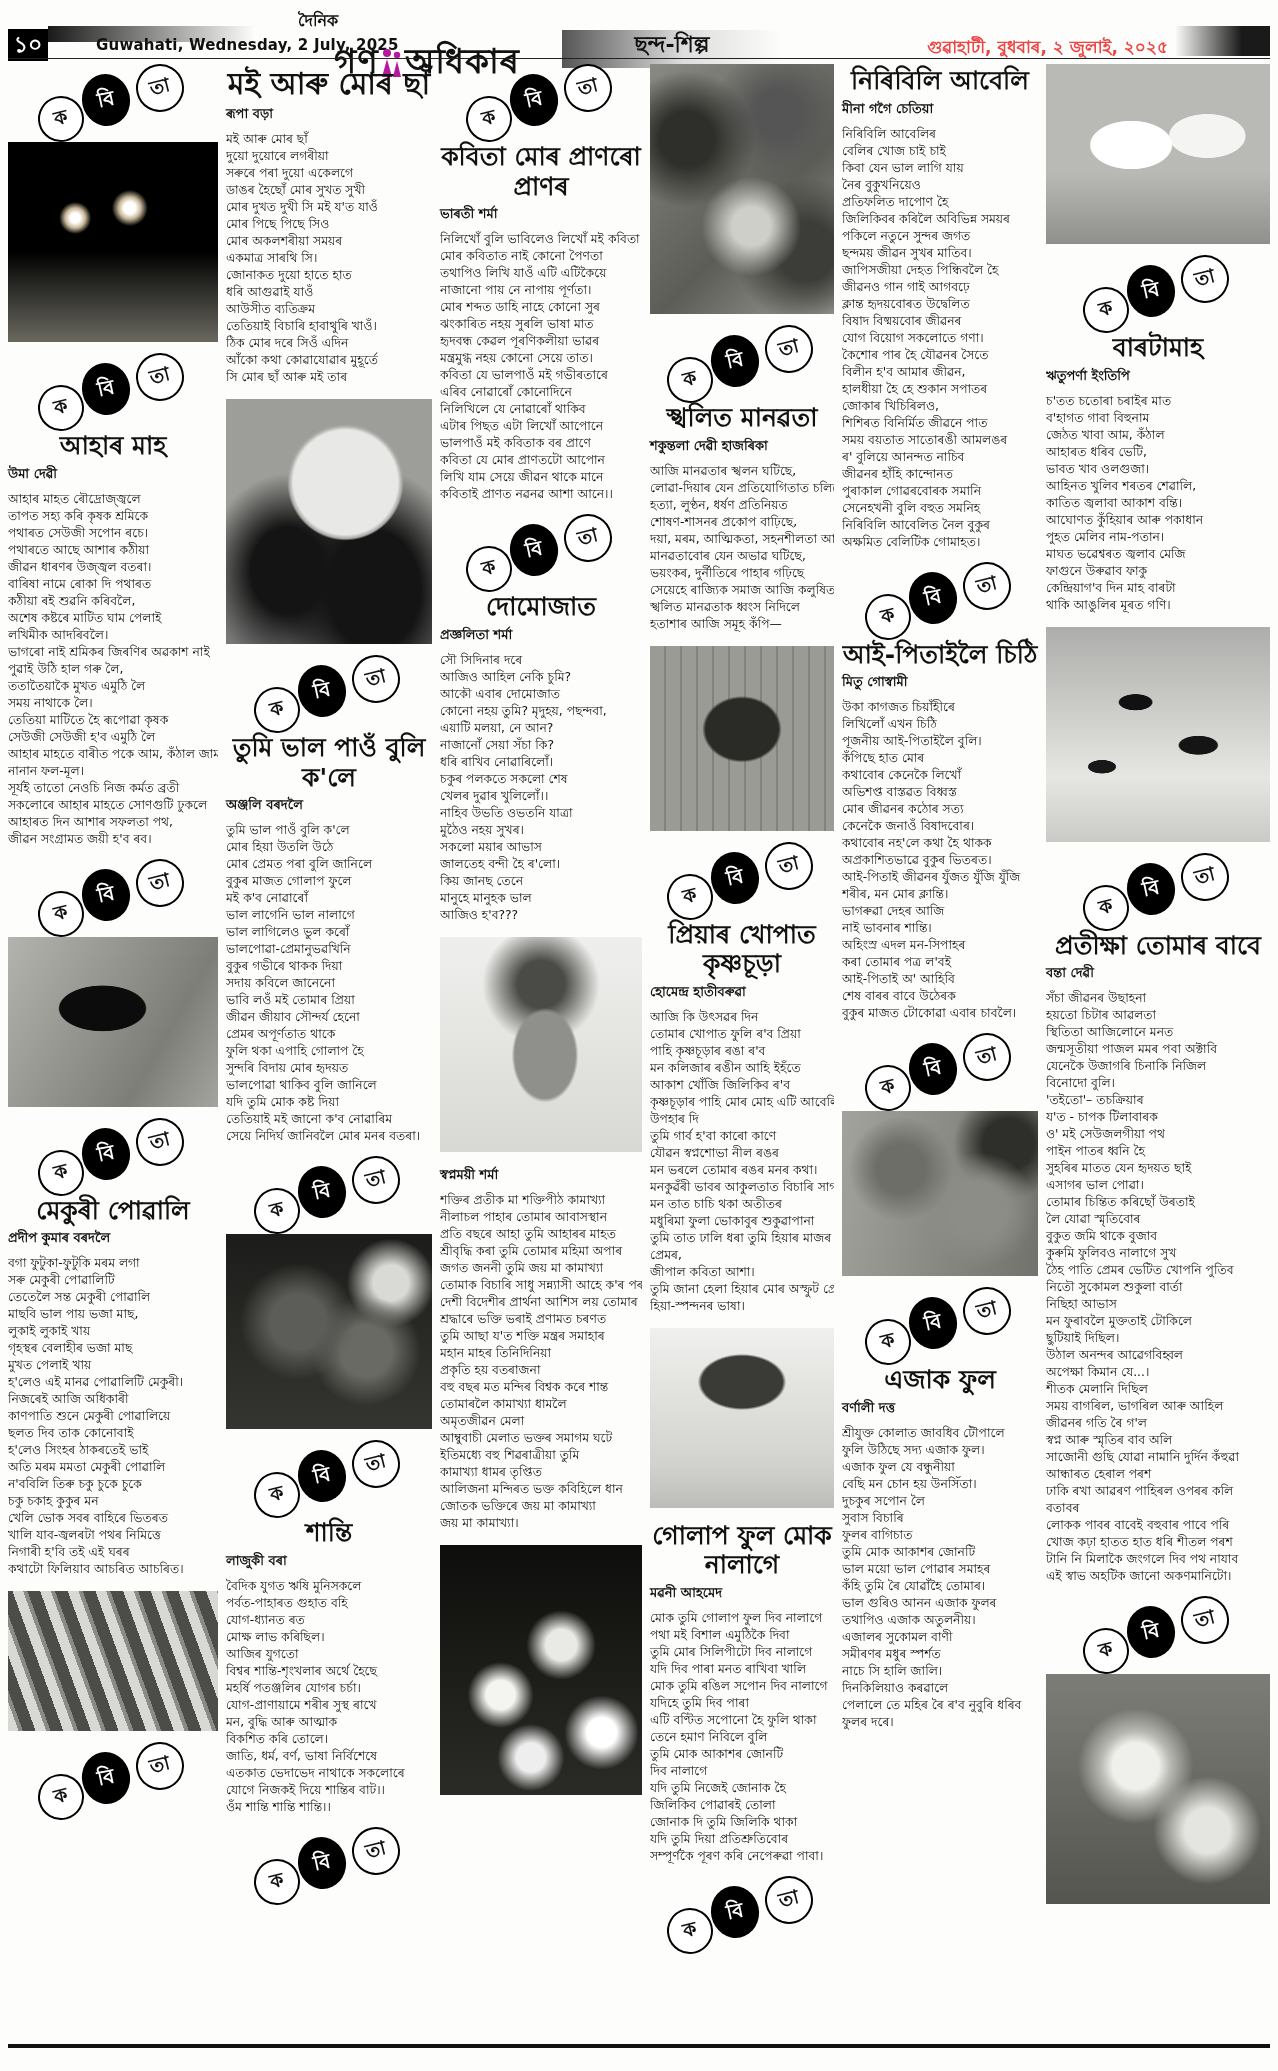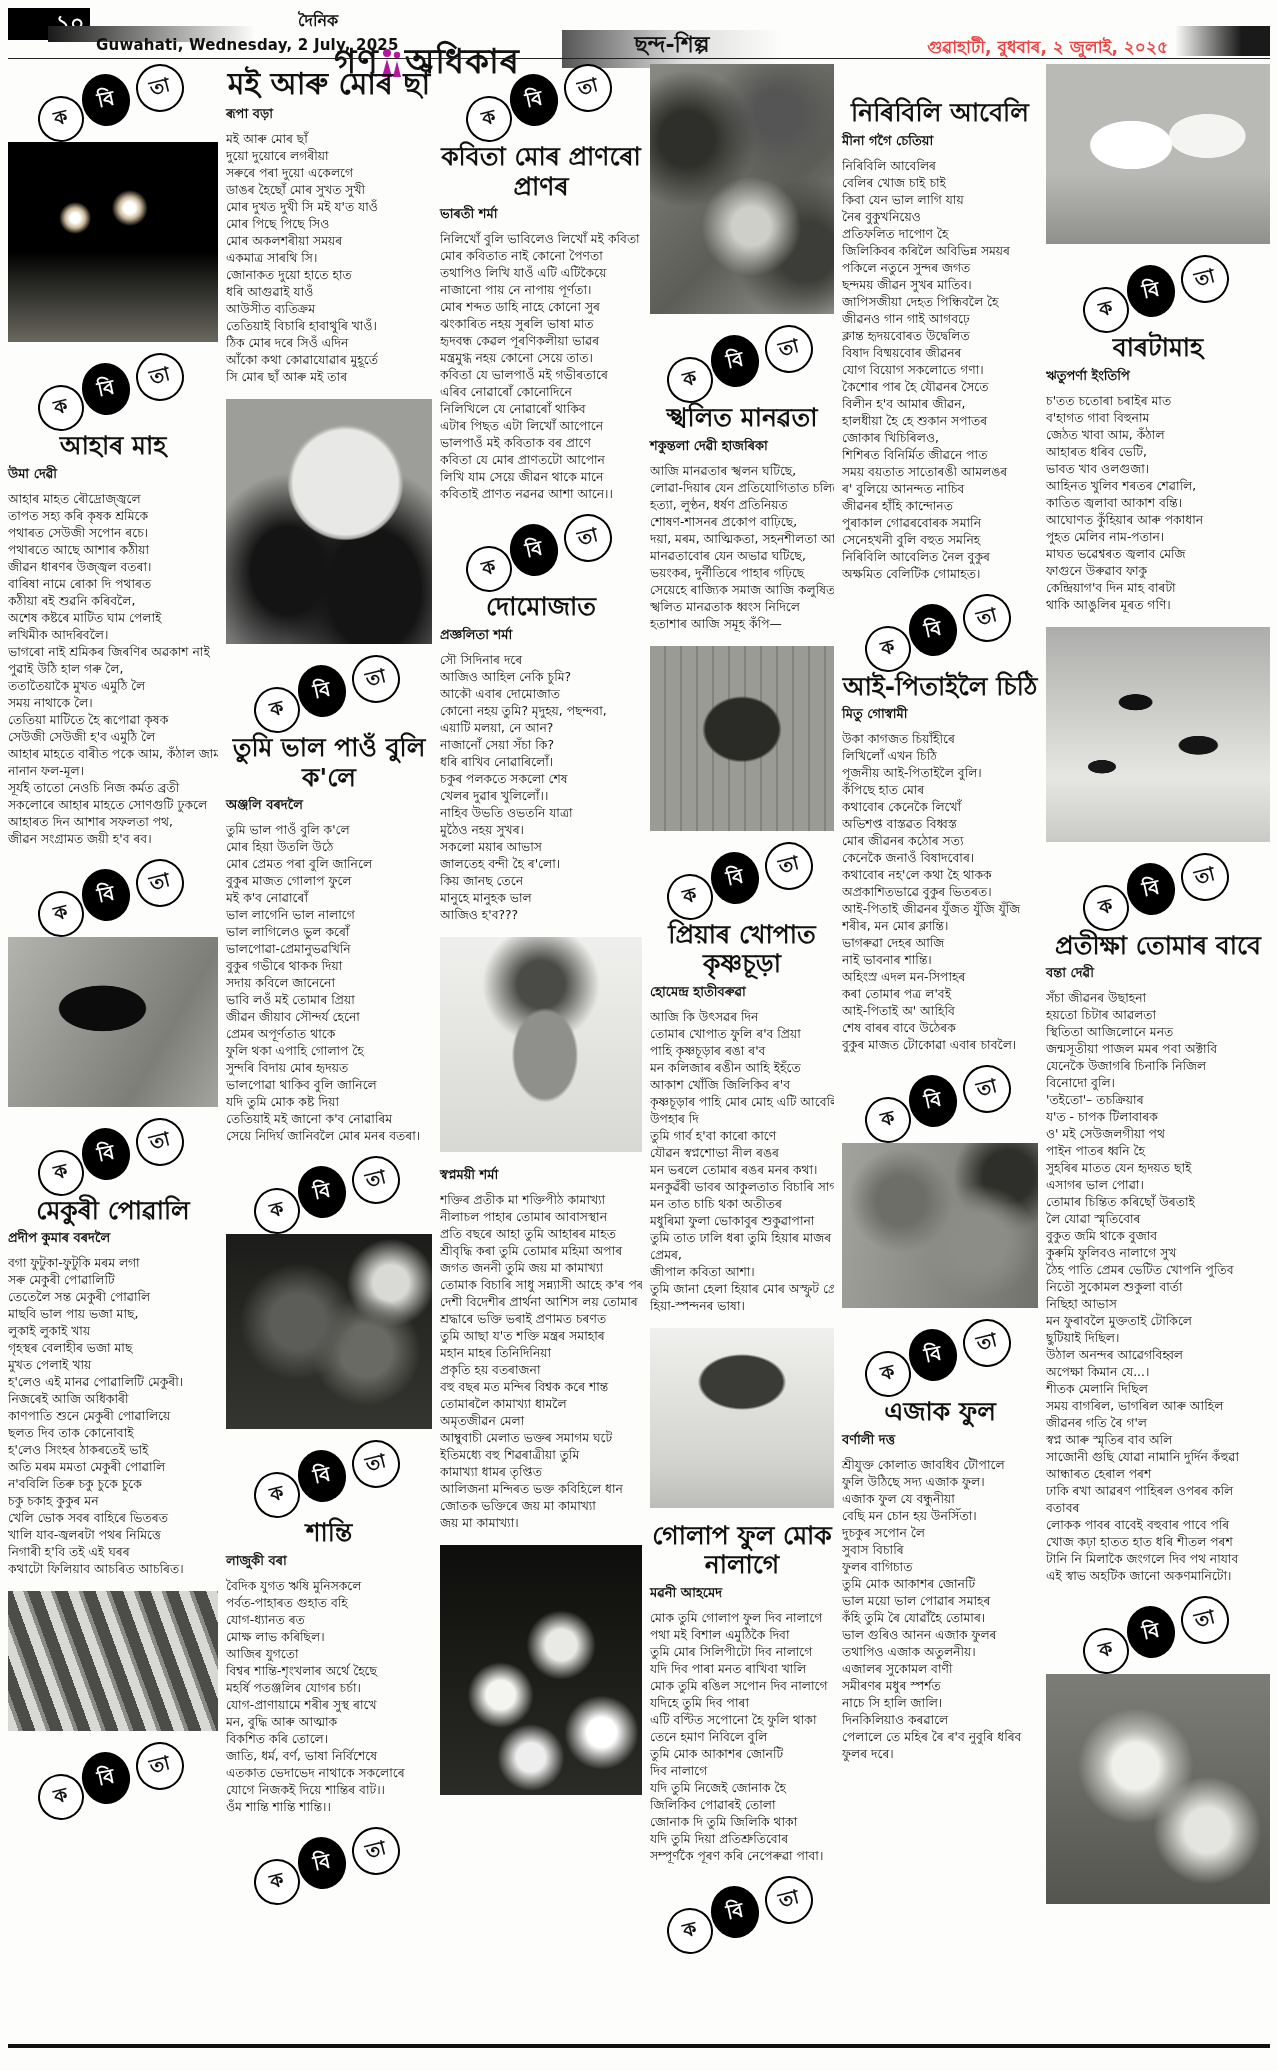--- a/index.html
+++ b/index.html
@@ -1,41 +1,41 @@
 <!DOCTYPE html>
 <html><head>
 <meta charset="utf-8">
 <style>
   html,body{margin:0;padding:0;background:#e8e8e4;}
   .page{position:relative;width:1278px;height:2071px;background:#fdfdfb;margin:0 auto;overflow:hidden;
         font-family:"DejaVu Sans","Liberation Sans",sans-serif;color:#111;}
   
   header{position:absolute;left:0;top:6px;width:1278px;height:52px;}
-  .pagenum-box{position:absolute;left:8px;top:2px;width:40px;height:32px;background:#000;color:#fff;
-               font-size:22px;font-weight:bold;text-align:center;line-height:32px;padding-left:42px;}
+  .pagenum-box{position:absolute;left:8px;top:23px;width:40px;height:32px;background:#000;color:#fff;
+               font-size:22px;font-weight:bold;text-align:center;line-height:32px;}
   .grad-left{position:absolute;left:48px;top:20px;width:230px;height:16px;
              background:linear-gradient(to right,#1a1a1a,#fdfdfb 90%);}
   .date-en{position:absolute;left:96px;top:30px;font-size:15px;font-weight:bold;letter-spacing:.2px;}
   .masthead{position:absolute;left:292px;top:2px;width:270px;text-align:center;}
   .mast-prefix{display:block;font-size:16px;font-weight:bold;text-align:left;margin-left:6px;}
   .mast-main{font-size:34px;font-weight:900;letter-spacing:1px;white-space:nowrap;}
   .mast-icon{display:inline-block;width:26px;height:30px;vertical-align:-4px;}
   .section-banner{position:absolute;left:562px;top:24px;width:220px;height:38px;
                   background:linear-gradient(to right,#555,#ddd 55%,#fdfdfb);
                   font-size:22px;font-weight:900;text-align:center;line-height:30px;}
   .date-bn{position:absolute;right:110px;top:28px;font-size:17px;font-weight:bold;}
   .grad-right{position:absolute;right:8px;top:20px;width:95px;height:30px;
               background:linear-gradient(to right,#fdfdfb,#1a1a1a 70%);}
   .rule-top{position:absolute;left:8px;top:58px;width:1262px;height:1px;background:#222;}
   .rule-bottom{position:absolute;left:8px;top:2044px;width:1262px;height:4px;background:#111;}
   
   .col{position:absolute;top:64px;}
   #col1{left:8px;width:210px;}   #col2{left:226px;width:206px;}
   #col3{left:440px;width:202px;} #col4{left:650px;width:184px;}
-  #col5{left:842px;width:196px;margin-top:32px;} #col6{left:1046px;width:224px;}
+  #col5{left:842px;width:196px;} #col6{left:1046px;width:224px;}
   .block{margin-bottom:13px;}
   .poem-title{font-weight:900;text-align:center;font-size:25px;line-height:1.18;margin:2px 0 3px;}
   .poem-title.big{font-size:30px;}
   .poem-author{text-align:left;font-weight:bold;font-size:13px;padding-right:10px;margin-bottom:6px;}
   .poem-body{font-size:12.3px;line-height:17px;}
   .poem-body div{white-space:nowrap;overflow:hidden;}
   
   .kabita{position:relative;height:74px;width:150px;margin:2px auto;}
   .kabita span{position:absolute;display:flex;align-items:center;justify-content:center;
                font-weight:900;border-radius:50%;}

